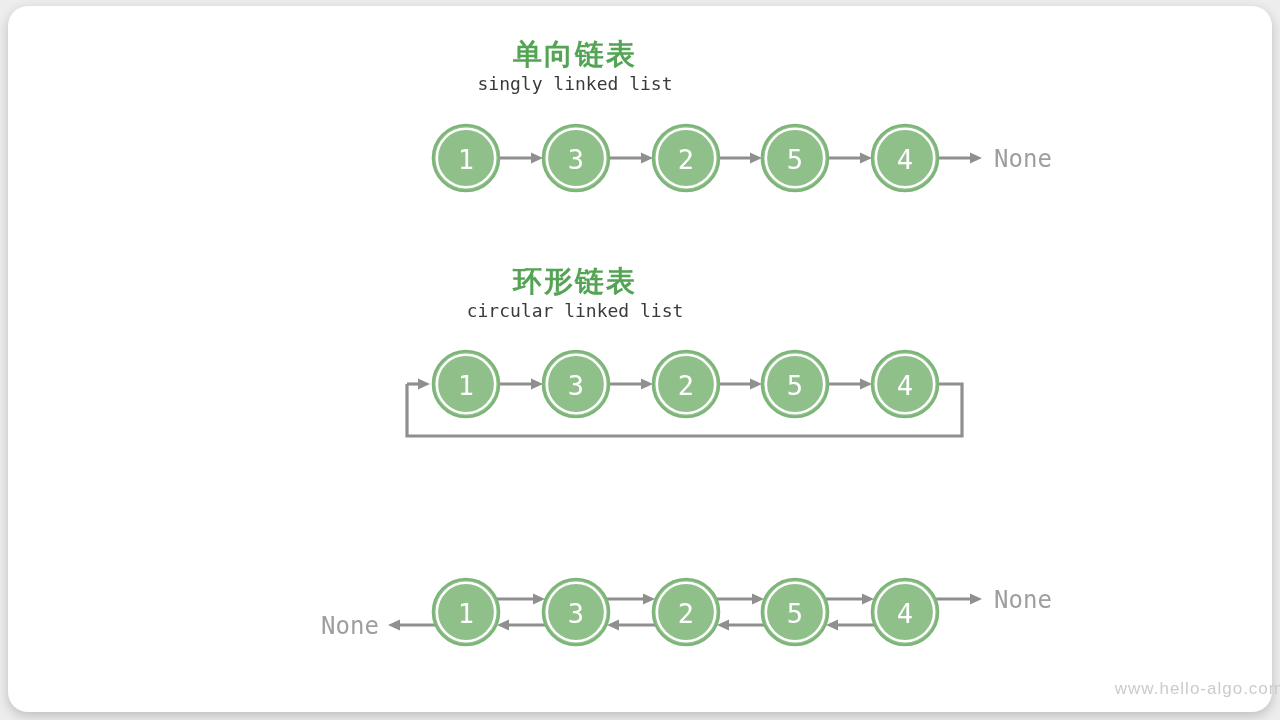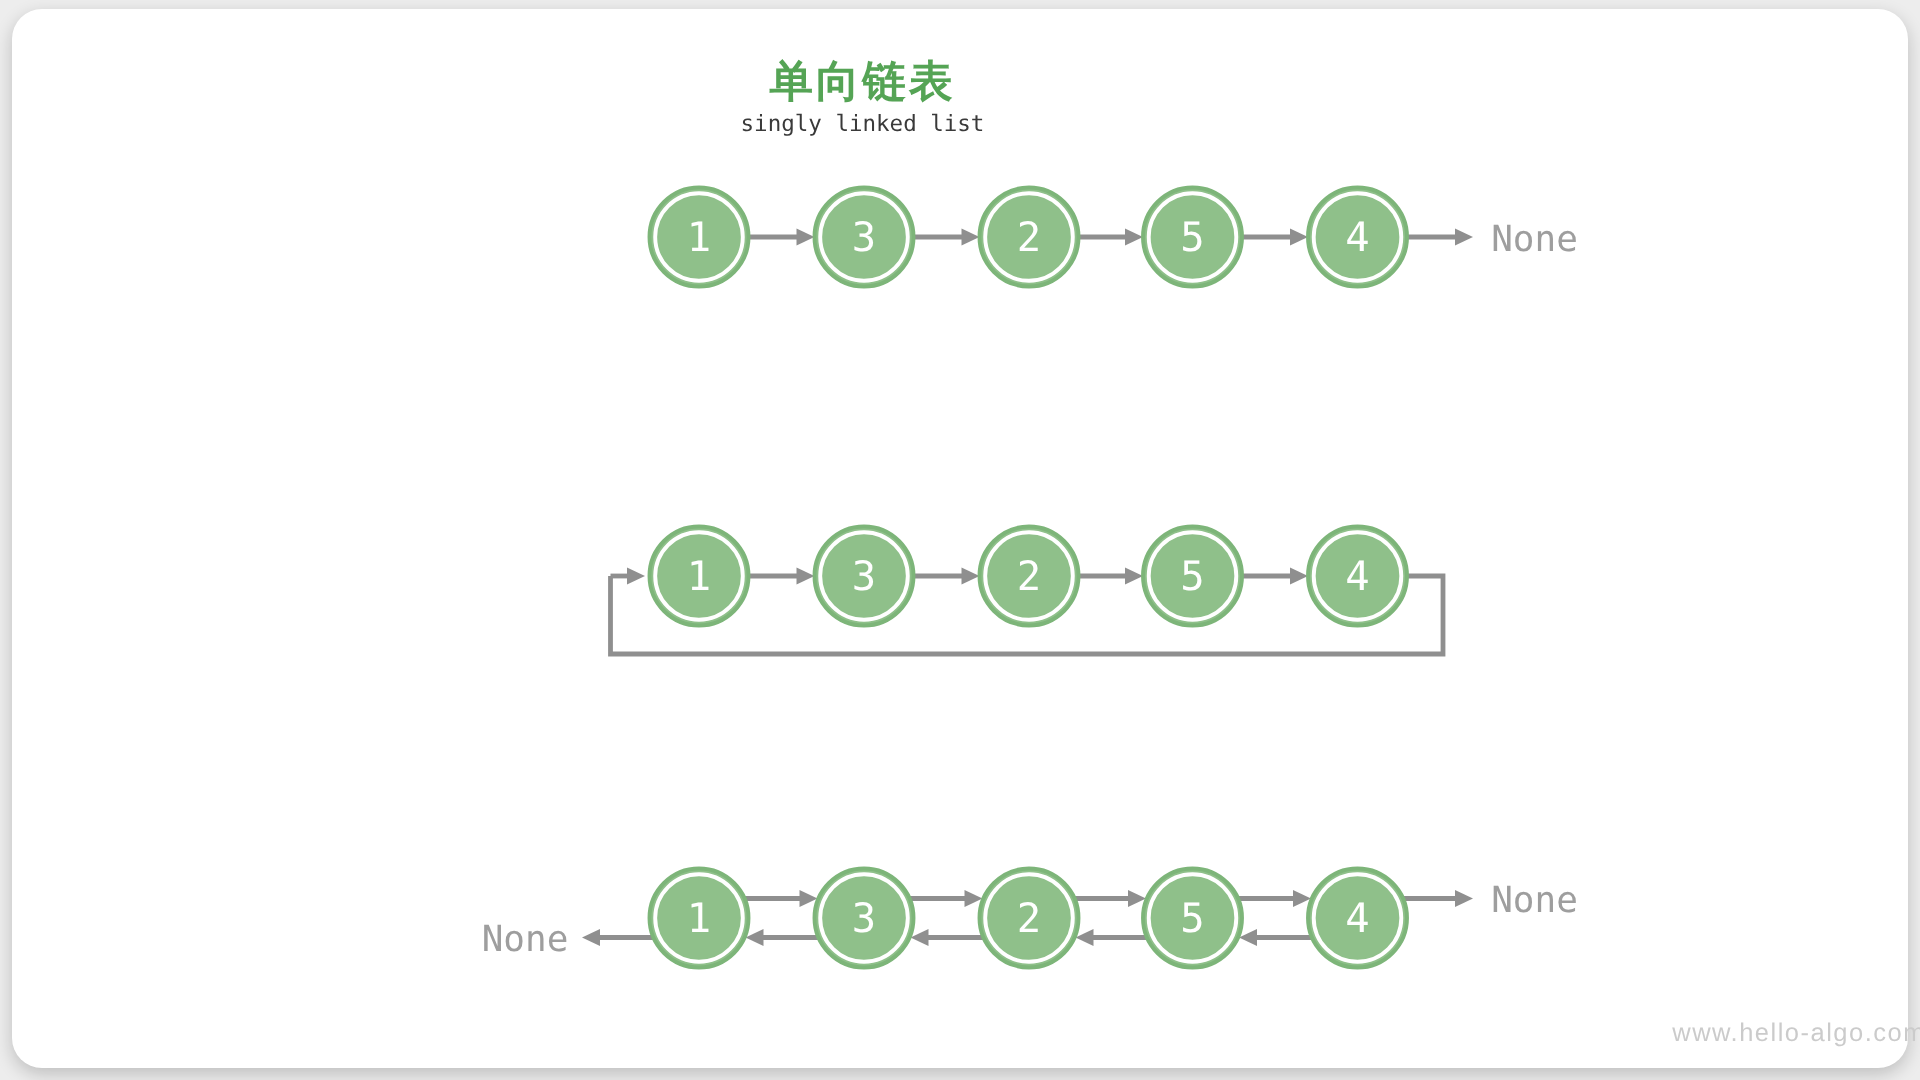--- a/index.html
+++ b/index.html
@@ -18,21 +18,21 @@
   .content{position:absolute;left:12px;top:0;width:1280px;height:638px;margin-left:32px;}
   .sec-title{
     position:absolute;left:531px;transform:translateX(-50%);
     color:var(--title-green,#55a455);
     font-weight:700;font-size:29px;letter-spacing:2px;white-space:nowrap;
   }
   .sec-sub{
     position:absolute;left:531px;transform:translateX(-50%);
     color:var(--subtitle-color,#3a3a3a);
     font-family:"DejaVu Sans Mono","Liberation Mono",monospace;
-    font-size:15px;white-space:nowrap;
+    font-size:18px;white-space:nowrap;
   }
   .t1{top:35px}.s1{top:73px}
   .t2{top:262px}.s2{top:300px}
   .t3{top:489px}.s3{top:527px}
   .row-svg{position:absolute;left:0;display:block;}
   .svg-singly{top:116px}
   .svg-circular{top:342px}
   .svg-doubly{top:570px}
   .watermark{
     position:absolute;right:40px;top:679px;
@@ -82,20 +82,22 @@
         <circle cx="751" cy="42" r="29.2" fill="none" stroke="#ffffff" stroke-width="2.6"></circle>
         <text x="751" y="43" text-anchor="middle" dominant-baseline="central" fill="#ffffff" font-size="27" font-family="&quot;DejaVu Sans Mono&quot;,&quot;Liberation Mono&quot;,monospace">5</text>
       </g>
       <g>
         <circle cx="861" cy="42" r="33" fill="#8fc08a" stroke="#7db579" stroke-width="2.6"></circle>
         <circle cx="861" cy="42" r="29.2" fill="none" stroke="#ffffff" stroke-width="2.6"></circle>
         <text x="861" y="43" text-anchor="middle" dominant-baseline="central" fill="#ffffff" font-size="27" font-family="&quot;DejaVu Sans Mono&quot;,&quot;Liberation Mono&quot;,monospace">4</text>
       </g>
     </svg>
 
+  <div class="sec-title t2">环形链表</div>
+  <div class="sec-sub s2">circular linked list</div>
   <svg class="row-svg svg-circular" width="1280" height="116">
       <line x1="455" y1="42" x2="490" y2="42" stroke="#8f8f8f" stroke-width="3.2"></line>
       <polygon points="499,42 487,36.4 487,47.6" fill="#8f8f8f"></polygon>
       <line x1="565" y1="42" x2="600" y2="42" stroke="#8f8f8f" stroke-width="3.2"></line>
       <polygon points="609,42 597,36.4 597,47.6" fill="#8f8f8f"></polygon>
       <line x1="675" y1="42" x2="709" y2="42" stroke="#8f8f8f" stroke-width="3.2"></line>
       <polygon points="718,42 706,36.4 706,47.6" fill="#8f8f8f"></polygon>
       <line x1="784" y1="42" x2="819" y2="42" stroke="#8f8f8f" stroke-width="3.2"></line>
       <polygon points="828,42 816,36.4 816,47.6" fill="#8f8f8f"></polygon>
       <polyline points="894,42 918,42 918,94 363,94 363,42" fill="none" stroke="#8f8f8f" stroke-width="3.2" stroke-linejoin="miter"></polyline>

